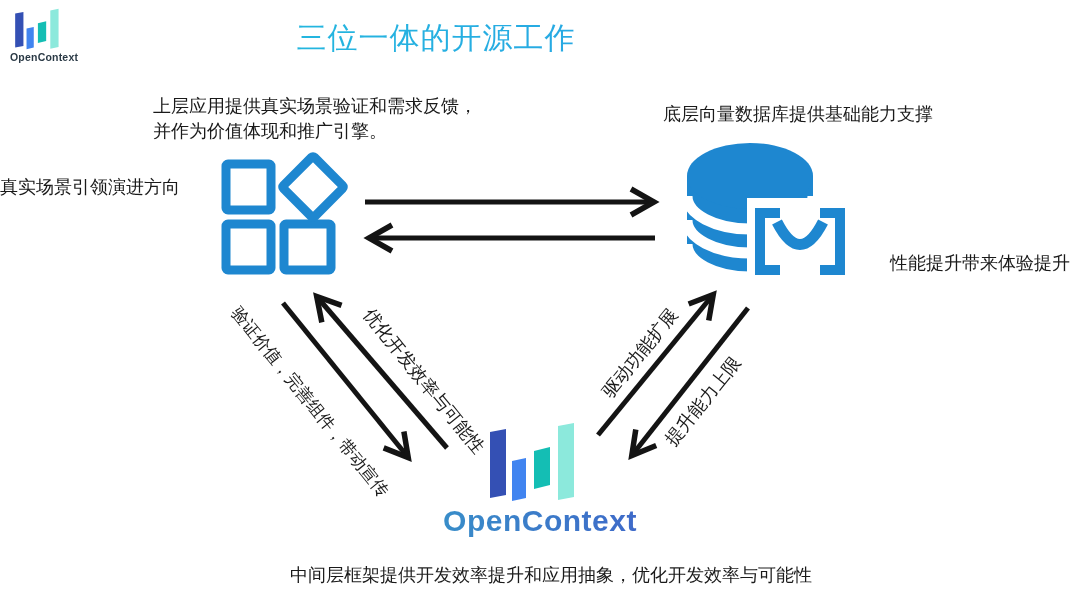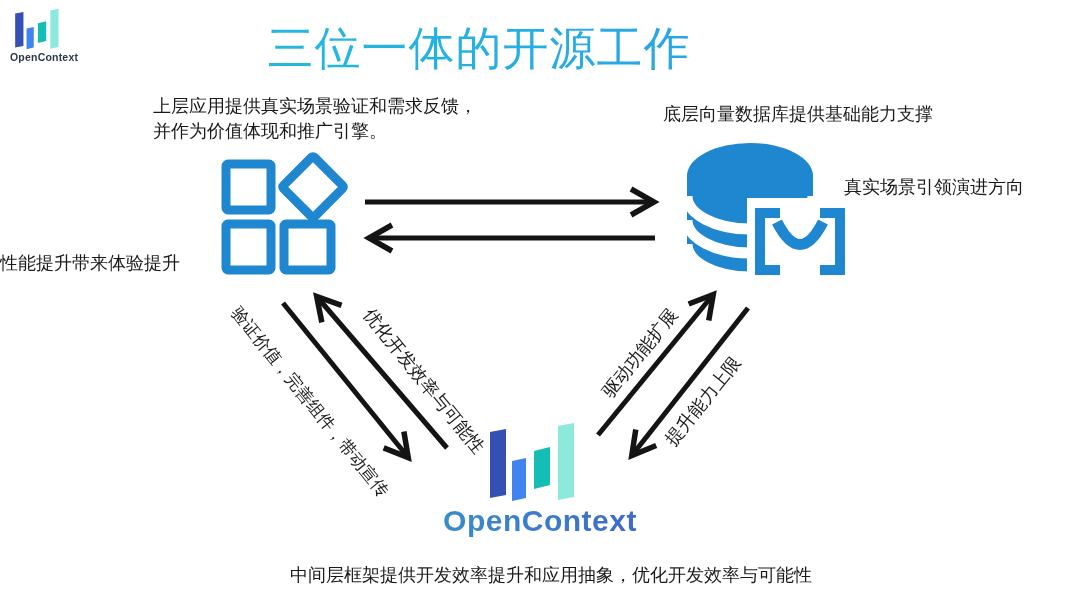--- a/index.html
+++ b/index.html
@@ -9,35 +9,35 @@
   }
   .abs{position:absolute;}
 
   
   .header-logo{left:10px;top:8px;width:80px;text-align:left;}
   .header-logo .wordmark{font-size:10.5px;font-weight:700;color:#2b3a46;letter-spacing:0.2px;margin-top:1px;}
 
   
   .title{
     left:0;top:18px;width:872px;text-align:center;
-    font-size:46px;font-weight:500;letter-spacing:1px;
+    font-size:30px;font-weight:500;letter-spacing:1px;
     background:linear-gradient(90deg,#1fc4da 0%,#2c9be8 100%);
-    -webkit-background-clip:text;background-clip:text;color:transparent;margin-left:43px;
+    -webkit-background-clip:text;background-clip:text;color:transparent;
   }
 
   
   .note{font-size:18px;line-height:25px;white-space:pre-line;margin-left:11px;}
   .note-app{left:142px;top:94px;width:360px;}
   .note-db{left:652px;top:102px;width:360px;}
   .note-mid{left:0;top:563px;width:1080px;text-align:center;}
 
   
   .arrow-label{font-size:18px;white-space:nowrap;}
-  .lbl-top{left:0;top:175px;width:1024px;text-align:right;}
-  .lbl-bottom{left:0;top:251px;width:1022px;text-align:left;}
+  .lbl-top{left:0;top:175px;width:1024px;text-align:left;}
+  .lbl-bottom{left:0;top:251px;width:1022px;text-align:right;padding-left:48px;}
   .rot{transform-origin:center center;}
   .lbl-app-mid{left:310px;top:402px;transform:translate(-50%,-50%) rotate(51deg);font-size:17px;}
   .lbl-mid-app{left:424px;top:381px;transform:translate(-50%,-50%) rotate(51deg);}
   .lbl-mid-db{left:640px;top:353px;transform:translate(-50%,-50%) rotate(-51deg);}
   .lbl-db-mid{left:703px;top:401px;transform:translate(-50%,-50%) rotate(-51deg);}
 
   
   .footer-logo{left:400px;top:422px;width:280px;text-align:center;}
   .footer-logo .wordmark{
     font-size:30px;font-weight:600;letter-spacing:0.5px;margin-top:2px;

